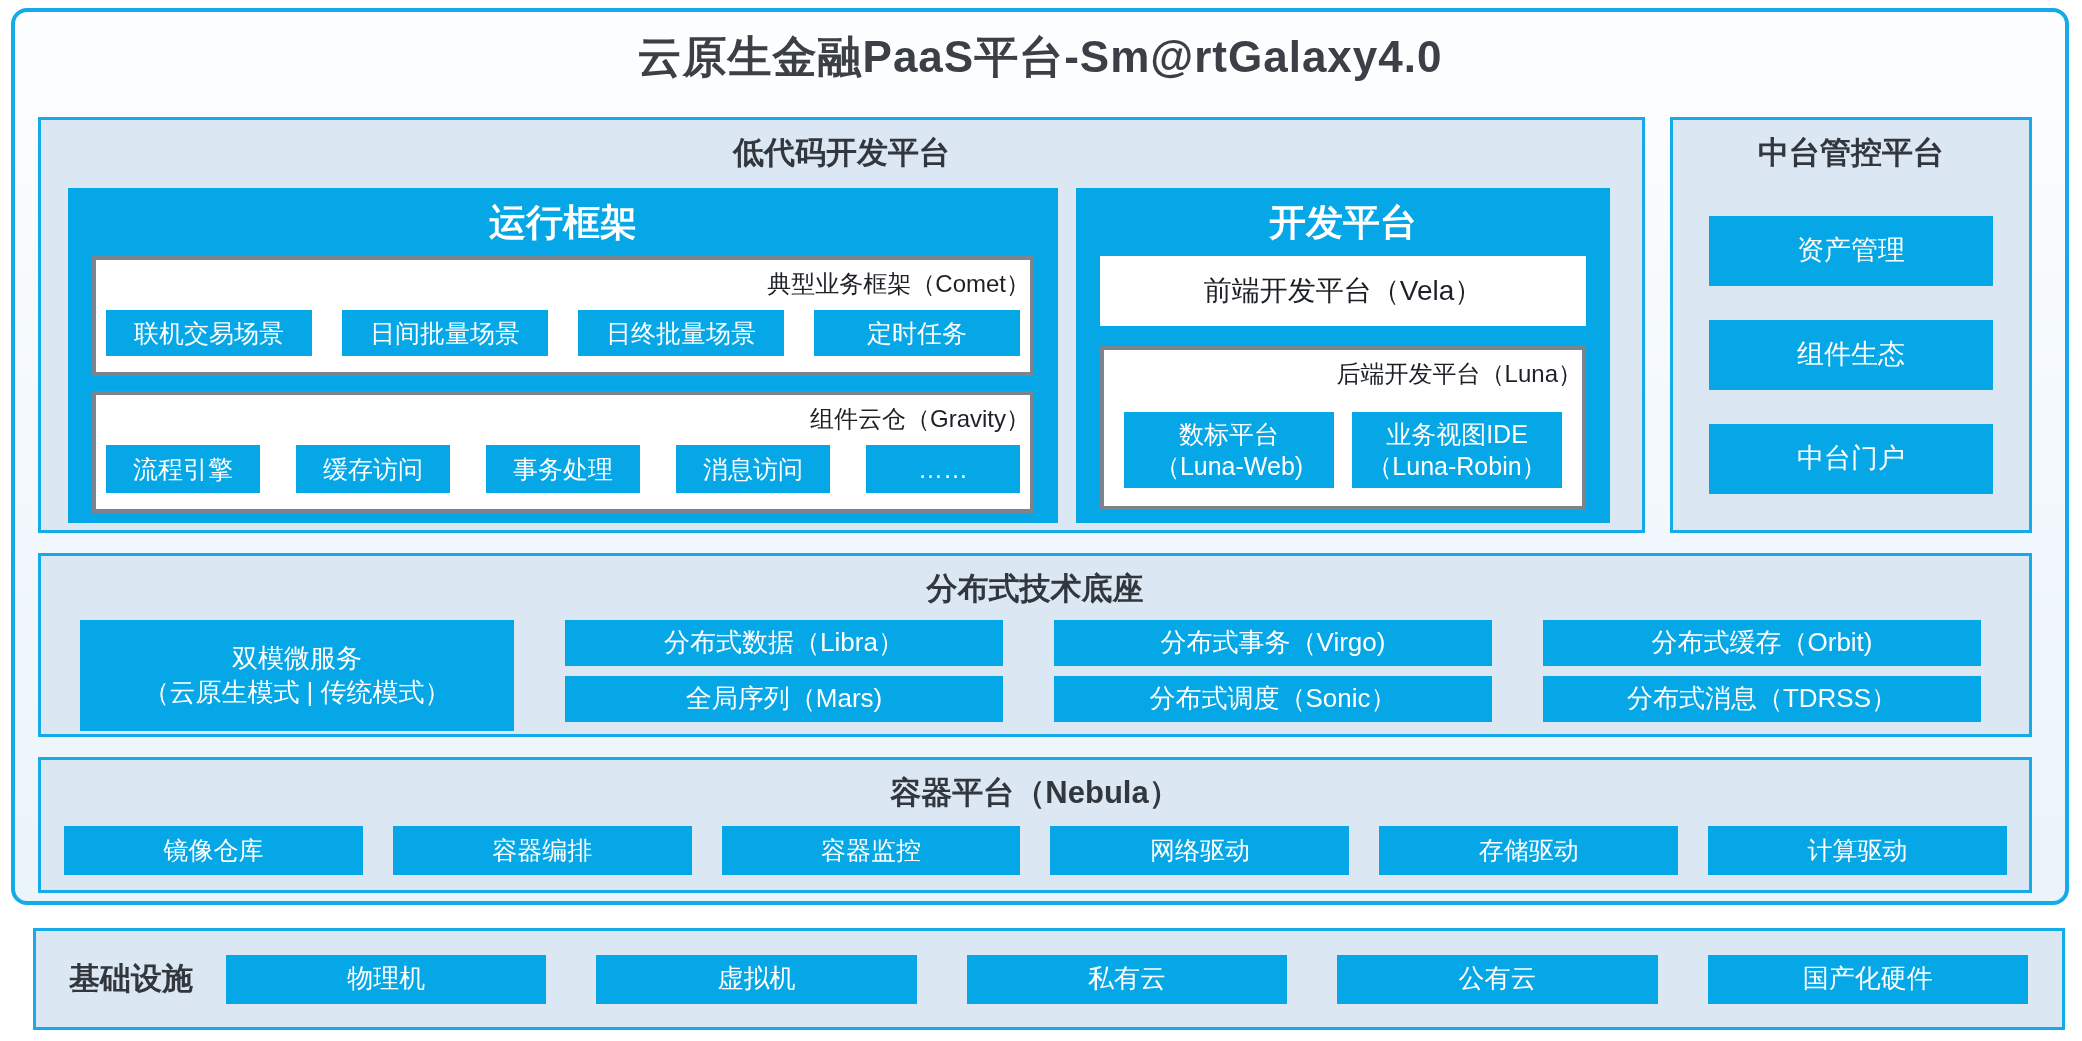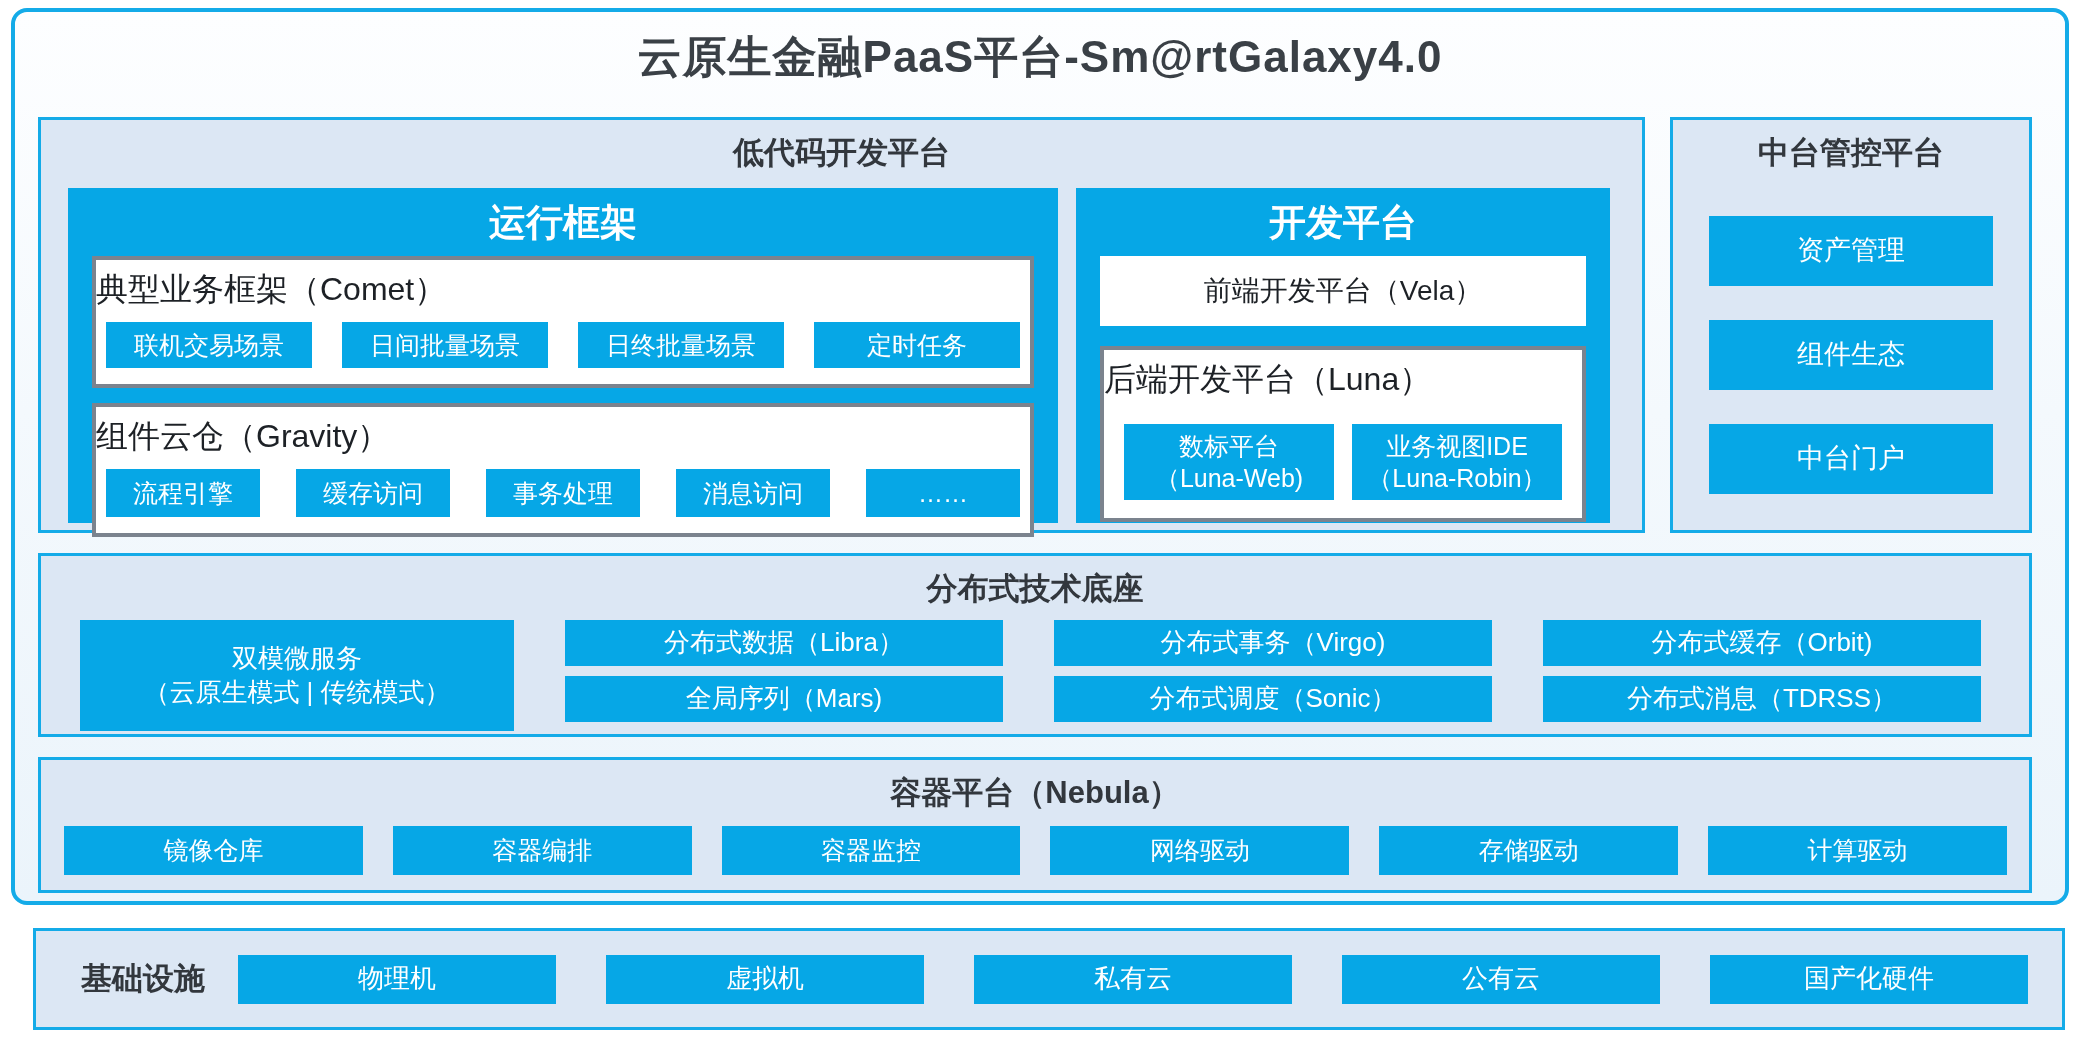--- a/index.html
+++ b/index.html
@@ -42,21 +42,21 @@
   .panels{display:flex;gap:18px;padding:14px 32px 0 27px;height:349px;}
   .panel{background:var(--blue);}
   .panel.runtime{flex:990;}
   .panel.dev{flex:534;}
   .panel-title{
     color:#fff;font-size:37px;font-weight:bold;text-align:center;
     padding:10px 0 8px;
   }
   .white-box{background:#fff;margin:0 24px 15px;}
   .white-box.gray{border:4px solid var(--gray-border);}
-  .wb-title{text-align:left;font-size:32px;color:#1d2126;padding:8px 0 10px;}
+  .wb-title{text-align:right;font-size:24px;color:#1d2126;padding:8px 0 10px;}
   .btn{
     background:var(--blue);color:#fff;
     display:flex;flex-direction:column;align-items:center;justify-content:center;
     text-align:center;line-height:1.3;
   }
   .btn-row{display:flex;gap:30px;padding:0 10px 16px;}
   .btn-row .btn{flex:1;height:46px;font-size:25px;}
   .gravity .btn-row{gap:36px;}
   .gravity .btn-row .btn{height:48px;}
   .vela-box{
@@ -75,21 +75,21 @@
   .dist-content{display:flex;gap:51px;padding:10px 48px 0 39px;}
   .dual-box{width:434px;flex:none;height:111px;font-size:26px;}
   .dist-col{flex:1;display:flex;flex-direction:column;gap:10px;}
   .dist-btn{height:46px;font-size:26px;}
   .containerp{height:136px;}
   .ctn-row{display:flex;gap:30px;padding:12px 22px 0 23px;}
   .ctn-btn{flex:1;height:49px;font-size:25px;}
   .infra{
     position:absolute;left:33px;top:928px;width:2032px;height:102px;
     border:3px solid var(--blue-border);background:var(--section-bg);
-    display:flex;align-items:center;padding:0 34px 0 12px;
+    display:flex;align-items:center;padding:0 34px 0 0;
   }
   .infra-title{
     flex:none;width:190px;text-align:center;
     font-size:31px;font-weight:bold;color:var(--dark);
   }
   .infra-btns{flex:1;display:flex;gap:50px;}
   .infra-btn{flex:1;height:49px;font-size:26px;}
 </style>
 </head>
 <body>

